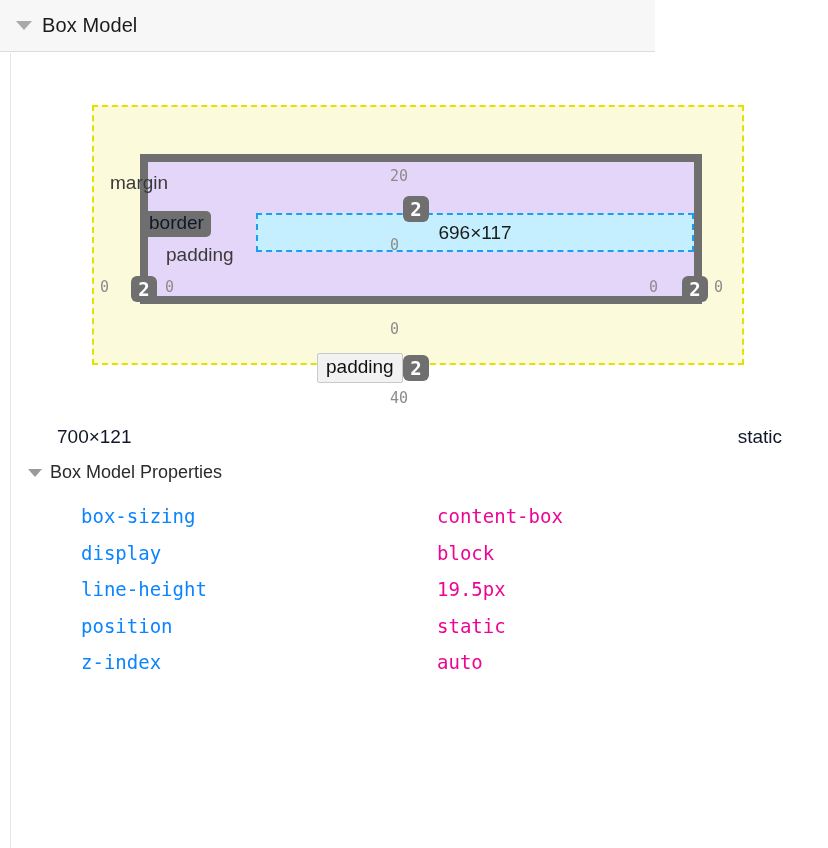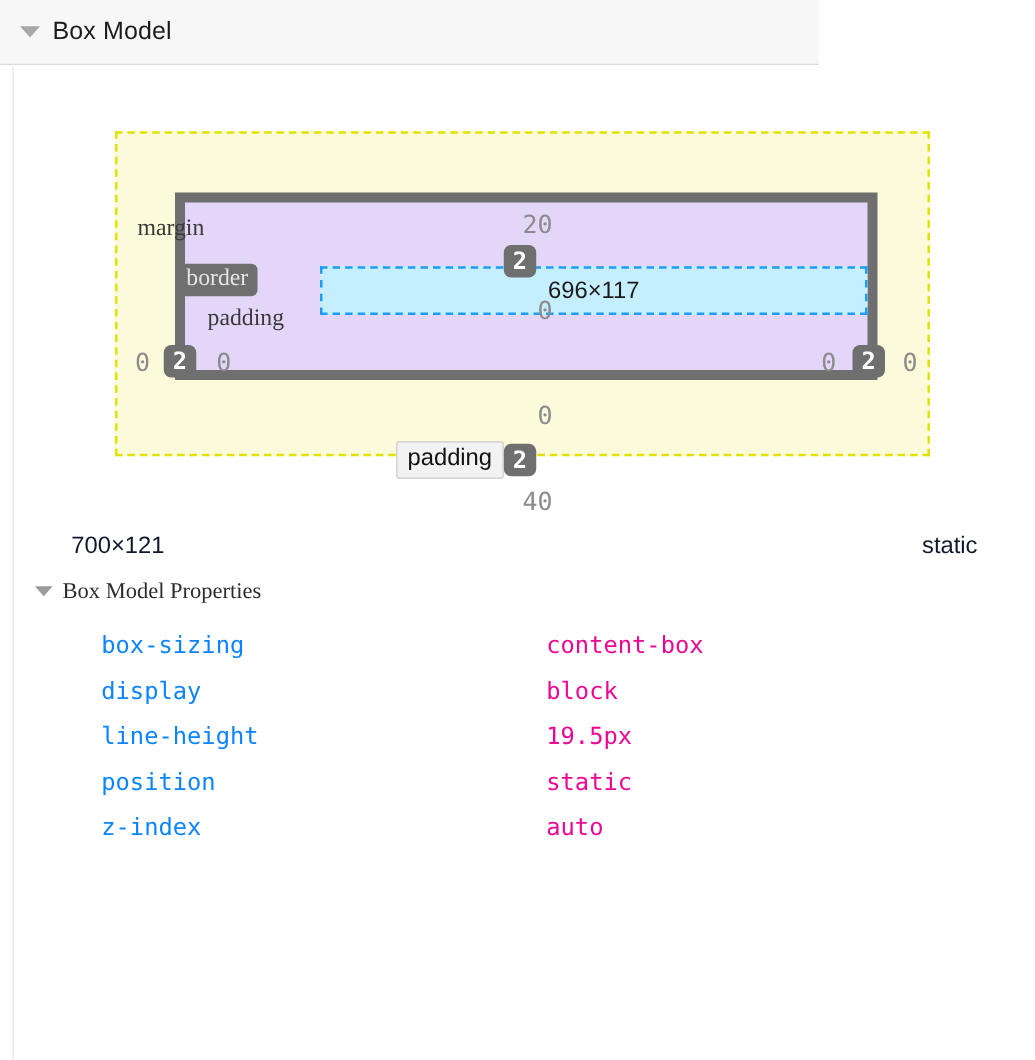--- a/index.html
+++ b/index.html
@@ -107,43 +107,43 @@
   }
   .bm-content-label {
     font-family: "Liberation Sans", sans-serif;
     font-size: 19px;
     color: #1b1b1b;
   }
 
   
   .bm-name {
     position: absolute;
-    font-family: Liberation Serif, serif;
+    font-family: Liberation Sans, sans-serif;
     font-size: 19px;
     color: #3a3a3a;
     white-space: nowrap;
   }
   .bm-name-margin { left: 110px; top: 120px; }
   .bm-name-padding { left: 166px; top: 192px; }
   .bm-name-border {
     left: 142px; top: 159px;
-    color: #e5e5e5;
+    color: #0f172a;
     background: #6f6f6f;
     border-radius: 5px;
     padding: 1px 7px 3px 7px;
   }
 
   
   .bm-val {
     position: absolute;
     font-family: "DejaVu Sans Mono", monospace;
-    font-size: 20px;
+    font-size: 15px;
     color: #8c8c8c;
     white-space: nowrap;
-    text-align: right;
+    text-align: left;
   }
   .v-m-top    { left: 390px; top: 115px; width: 52px; }
   .v-m-bottom { left: 390px; top: 337px; width: 52px; }
   .v-m-left   { left: 100px; top: 226px; width: 20px; }
   .v-m-right  { left: 714px; top: 226px; width: 20px; }
 
   .v-p-top    { left: 390px; top: 184px; width: 52px; }
   .v-p-bottom { left: 390px; top: 268px; width: 52px; }
   .v-p-left   { left: 165px; top: 226px; width: 20px; }
   .v-p-right  { left: 649px; top: 226px; width: 20px; }
@@ -202,21 +202,20 @@
     color: #0f172a;
   }
 
   
   .props-header {
     position: absolute;
     left: 28px;
     top: 462px;
     display: flex;
     align-items: center;
-    font-family: Liberation Serif, serif;
   }
   .props-twisty {
     width: 0; height: 0;
     border-left: 7px solid transparent;
     border-right: 7px solid transparent;
     border-top: 8px solid #9a9a9a;
     margin-right: 8px;
   }
   .props-header-title {
     font-size: 18px;

